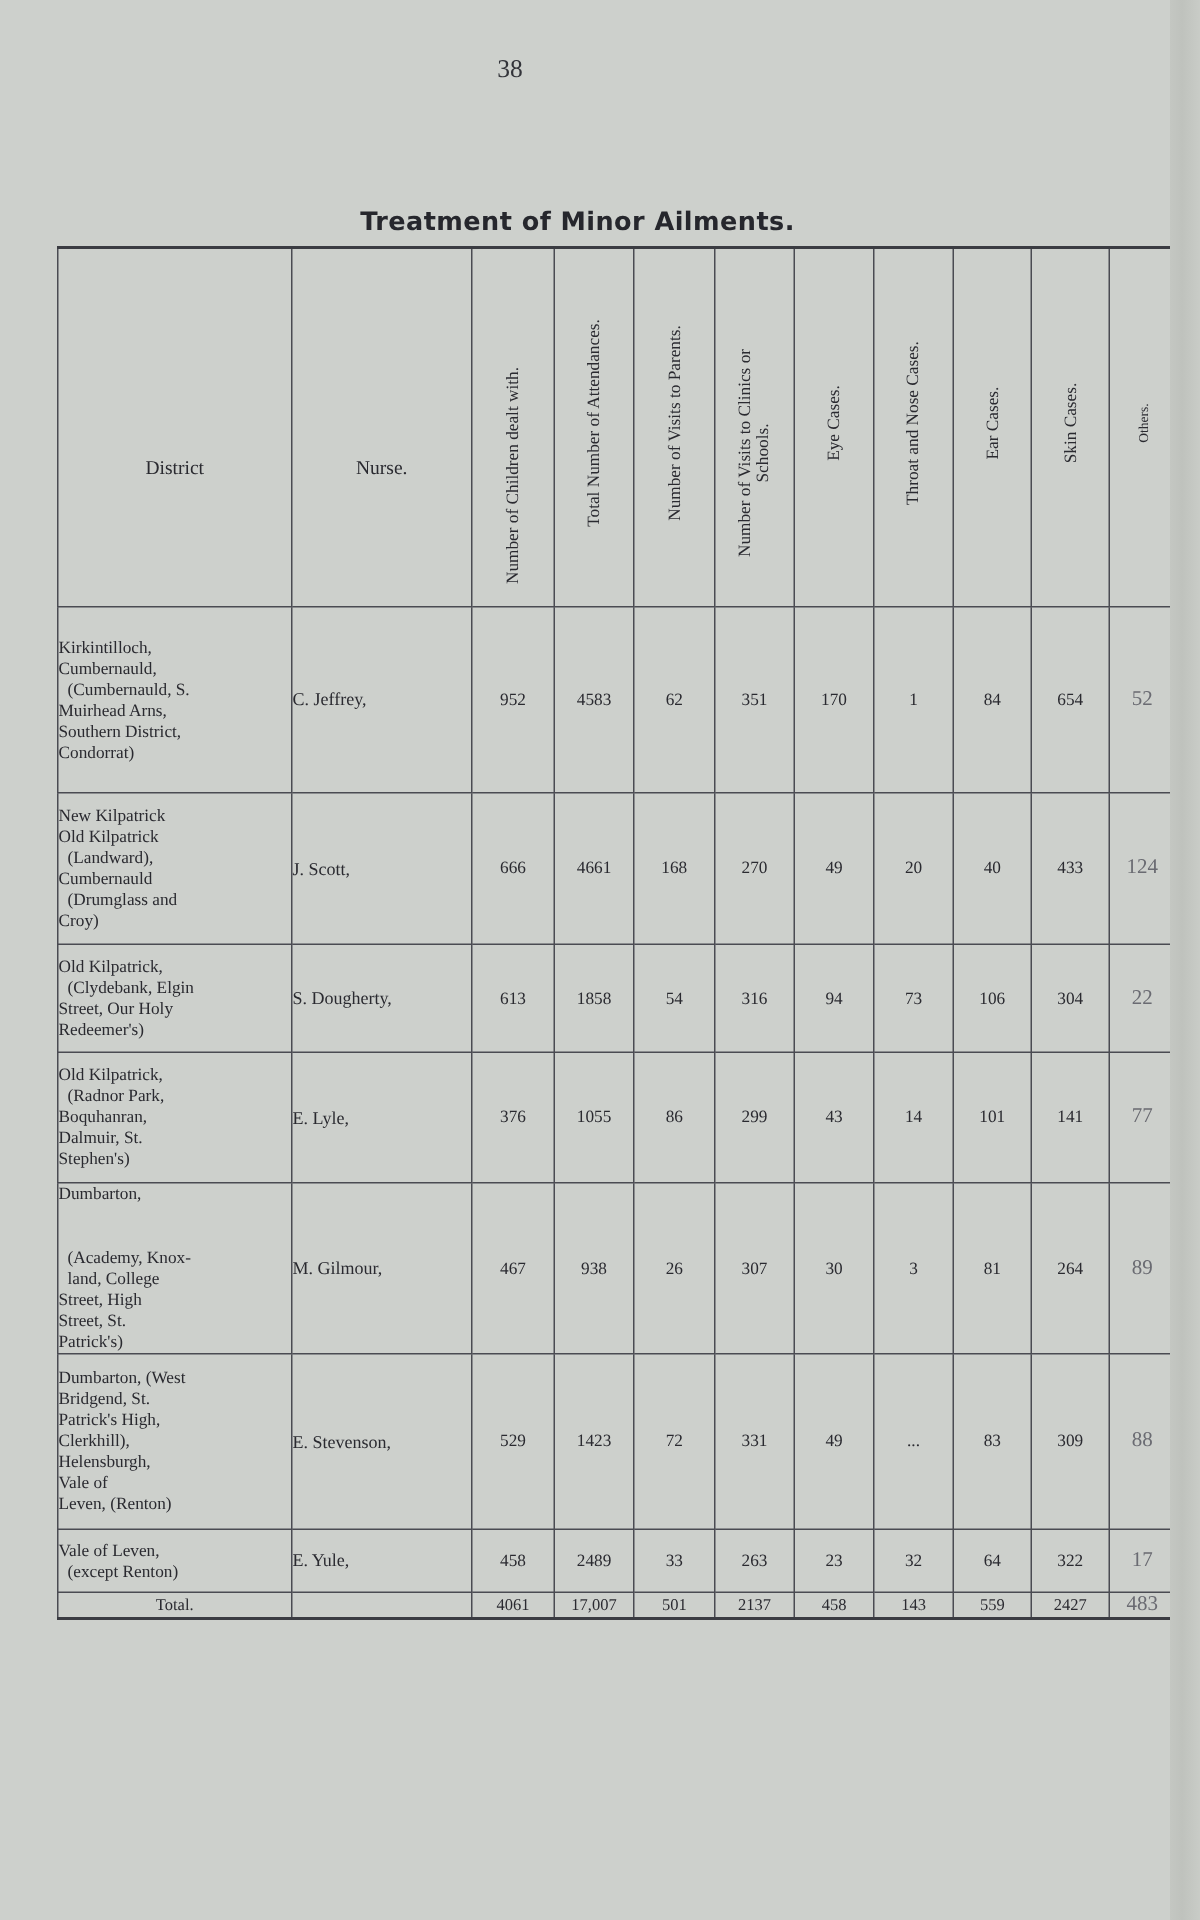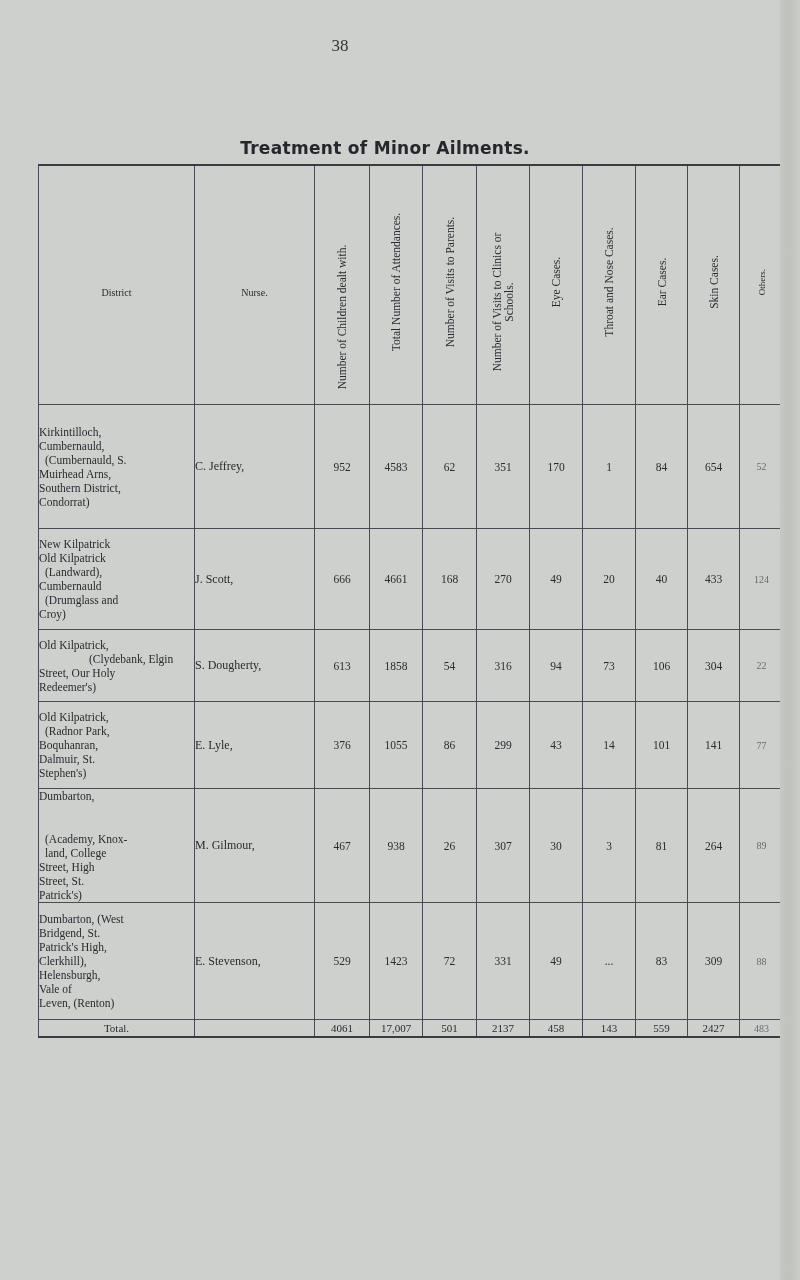--- a/index.html
+++ b/index.html
@@ -36,25 +36,25 @@
   table.ailments { border-top: 2px solid #3b3c42; border-bottom: 2px solid #3b3c42; }
   th.h { height: 238px; position: relative; }
   th .vtext {
     position: absolute; left: 50%; bottom: 12px;
     transform-origin: left bottom;
     transform: rotate(-90deg) translateY(50%);
     white-space: nowrap; font-size: 11.5px; line-height: 12px;
     text-align: center; width: 220px;
   }
   th .vtext.two { width: 220px; }
-  th .hlabel { font-size: 10px; position: absolute; bottom: 106px; left: 0; width: 100%; text-align: center; }
+  th .hlabel { font-size: 13px; position: absolute; bottom: 84px; left: 0; width: 100%; text-align: center; }
   td.district { font-size: 11.5px; line-height: 14px; padding: 3px 2px 3px 6px; text-align: left; }
   td.nurse { font-size: 12px; padding-left: 10px; }
   td.num { font-size: 11.5px; text-align: center; }
-  td.num.faint { color: #6a6b72; font-size: 10px; }
+  td.num.faint { color: #6a6b72; font-size: 14px; }
   tr.total td { height: 16px; font-size: 11px; }
   tr.total td.label { text-align: center; }
 </style>
 </head>
 <body>
 
 <div class="page-number">38</div>
 <div class="title">Treatment of Minor Ailments.</div>
 
 <table class="ailments">
@@ -145,21 +145,21 @@
         <td class="num">270</td>
         <td class="num">49</td>
         <td class="num">20</td>
         <td class="num">40</td>
         <td class="num">433</td>
         <td class="num faint">124</td>
       </tr>
       <tr style="height: 72px;">
         <td class="district">
           <span style="display: block;">Old Kilpatrick,</span>
-          <span style="display: block; padding-left: 6px; margin-left: 44px;">(Clydebank, Elgin</span>
+          <span style="display: block; padding-left: 6px;">(Clydebank, Elgin</span>
           <span style="display: block;">Street, Our Holy</span>
           <span style="display: block;">Redeemer's)</span>
         </td>
         <td class="nurse">S. Dougherty,</td>
         <td class="num">613</td>
         <td class="num">1858</td>
         <td class="num">54</td>
         <td class="num">316</td>
         <td class="num">94</td>
         <td class="num">73</td>
@@ -219,20 +219,36 @@
         <td class="nurse">E. Stevenson,</td>
         <td class="num">529</td>
         <td class="num">1423</td>
         <td class="num">72</td>
         <td class="num">331</td>
         <td class="num">49</td>
         <td class="num">...</td>
         <td class="num">83</td>
         <td class="num">309</td>
         <td class="num faint">88</td>
+      </tr>
+      <tr style="height: 42px;">
+        <td class="district">
+          <span style="display: block;">Vale of Leven,</span>
+          <span style="display: block; padding-left: 6px;">(except Renton)</span>
+        </td>
+        <td class="nurse">E. Yule,</td>
+        <td class="num">458</td>
+        <td class="num">2489</td>
+        <td class="num">33</td>
+        <td class="num">263</td>
+        <td class="num">23</td>
+        <td class="num">32</td>
+        <td class="num">64</td>
+        <td class="num">322</td>
+        <td class="num faint">17</td>
       </tr>
       <tr class="total">
         <td class="label">Total.</td>
         <td></td>
         <td class="num">4061</td>
         <td class="num">17,007</td>
         <td class="num">501</td>
         <td class="num">2137</td>
         <td class="num">458</td>
         <td class="num">143</td>

